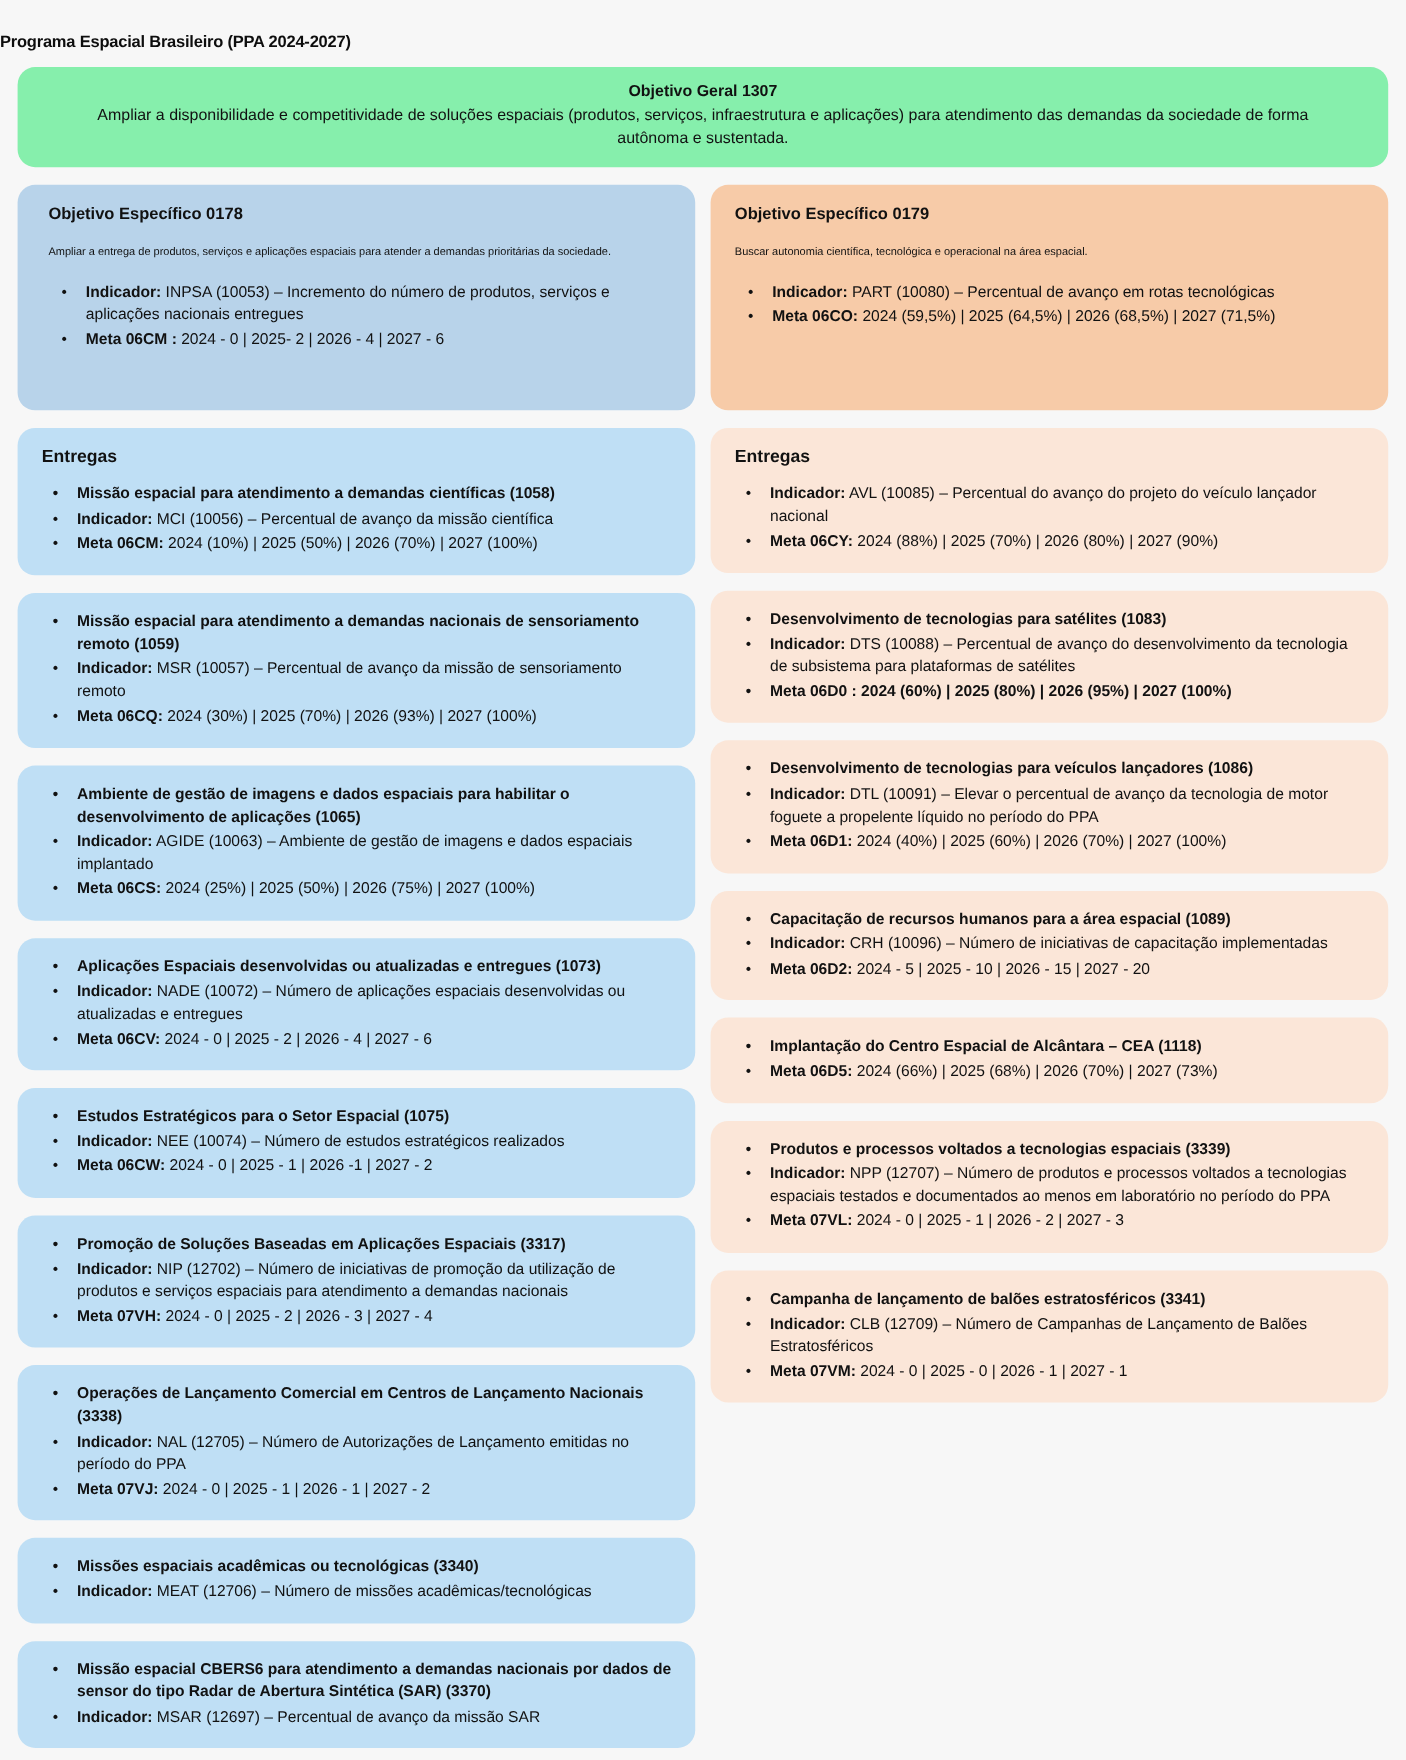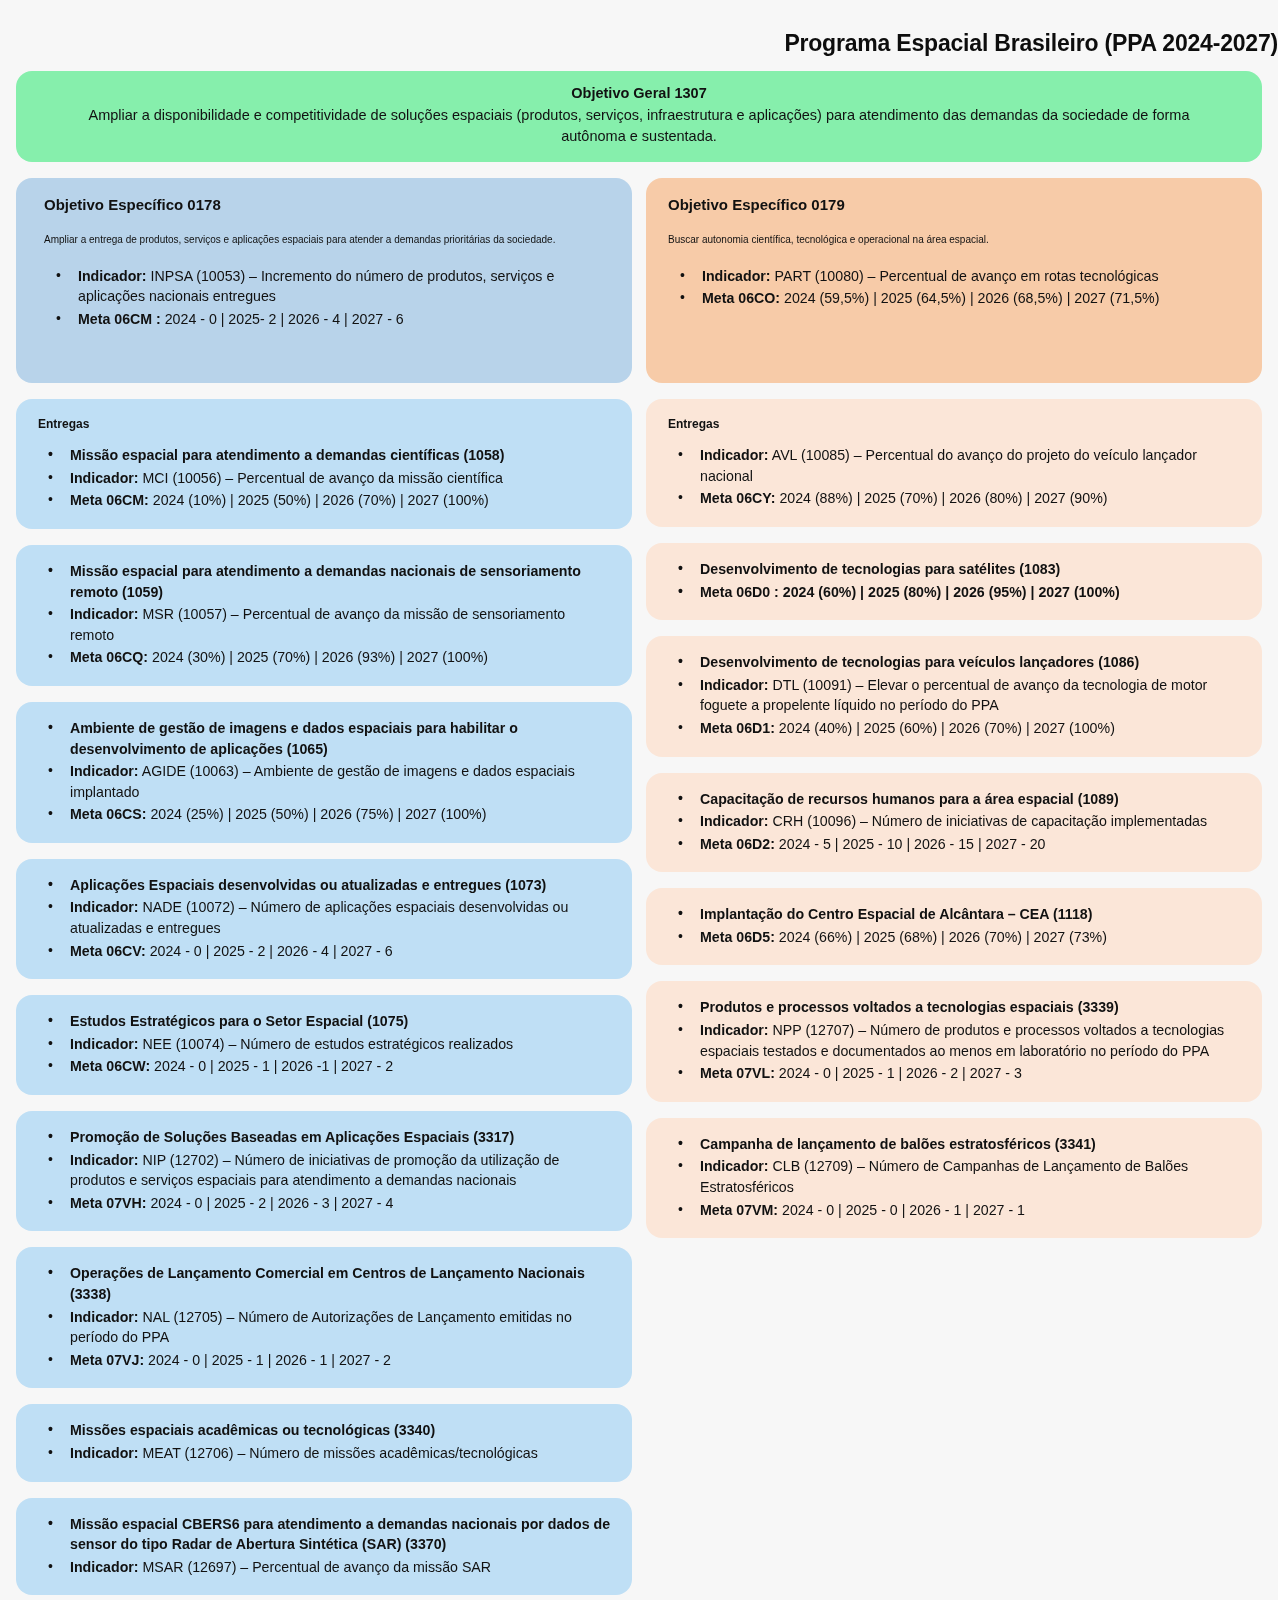--- a/index.html
+++ b/index.html
@@ -18,22 +18,22 @@
   .page {
     width: 1278px;
     min-height: 1600px;
     box-sizing: border-box;
     padding: 0 0 24px 0;
     position: relative;
   }
 
   
   .page-title {
-    text-align: right;
-    font-size: 23px;
+    text-align: left;
+    font-size: 15px;
     font-weight: bold;
     letter-spacing: -0.2px;
     padding: 30px 0 14px 0;
     color: #0d0d0d;
   }
 
   
   .general-box {
     margin: 0 16px 0 16px;
     background: #86efac;
@@ -90,21 +90,21 @@
   
   .entregas-card {
     border-radius: 16px;
     padding: 16px 20px 16px 20px;
     box-sizing: border-box;
   }
   .entregas-card.blue   { background: #bfdff5; }
   .entregas-card.orange { background: #fbe6d8; }
   .entregas-card .entregas-heading {
     font-weight: bold;
-    font-size: 12px;
+    font-size: 16px;
     margin: 2px 0 14px 2px;
   }
 
   
   ul.blist {
     list-style: none;
     margin: 0;
     padding: 0 0 0 4px;
   }
   ul.blist > li {
@@ -232,20 +232,21 @@
         <div class="entregas-heading">Entregas</div>
         <ul class="blist">
             <li><b>Indicador:</b><span> AVL (10085) – Percentual do avanço do projeto do veículo lançador nacional</span></li>
             <li><b>Meta 06CY:</b><span> 2024 (88%) | 2025 (70%) | 2026 (80%) | 2027 (90%)</span></li>
           </ul>
       </div>
 
       <div class="entregas-card orange">
         <ul class="blist">
             <li class="all-bold"><b>Desenvolvimento de tecnologias para satélites (1083)</b></li>
+            <li><b>Indicador:</b><span> DTS (10088) –  Percentual de avanço do desenvolvimento da tecnologia de subsistema para plataformas de satélites</span></li>
             <li class="all-bold"><b>Meta 06D0 : 2024 (60%) | 2025 (80%) | 2026 (95%) | 2027 (100%)</b></li>
           </ul>
       </div>
       <div class="entregas-card orange">
         <ul class="blist">
             <li class="all-bold"><b>Desenvolvimento de tecnologias para veículos lançadores (1086)</b></li>
             <li><b>Indicador:</b><span> DTL (10091) – Elevar o percentual de avanço da tecnologia de motor foguete a propelente líquido no período do PPA</span></li>
             <li><b>Meta 06D1:</b><span> 2024 (40%) | 2025 (60%) | 2026 (70%) | 2027 (100%)</span></li>
           </ul>
       </div>

